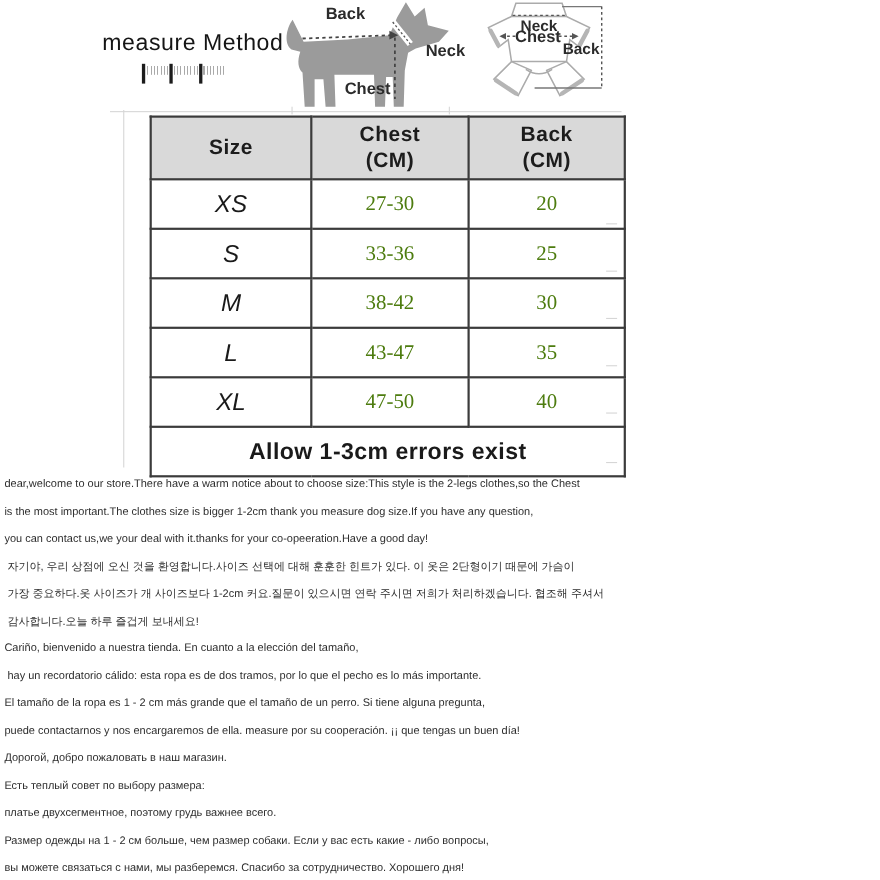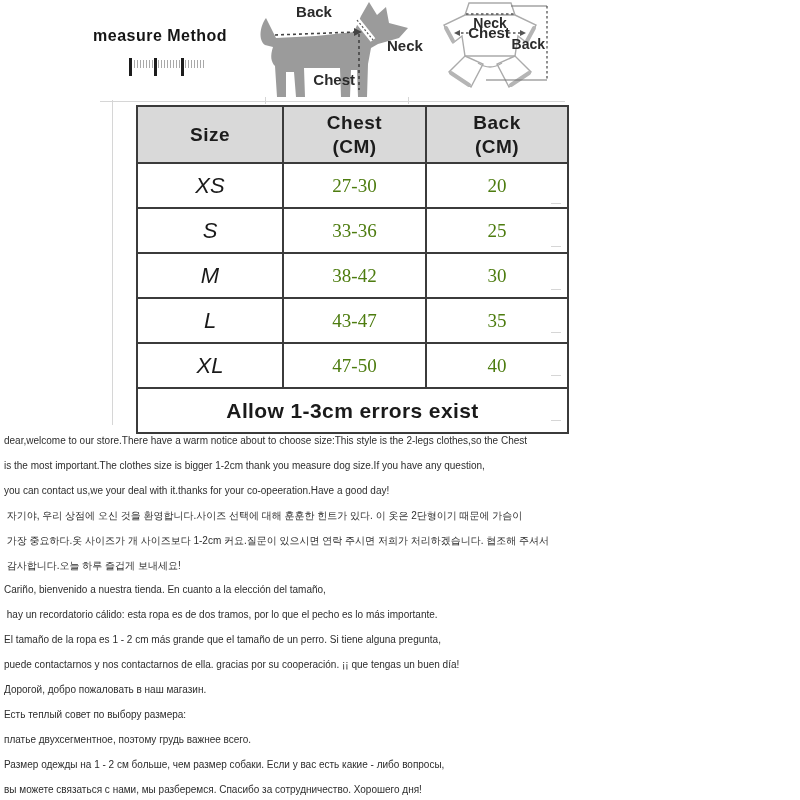--- a/index.html
+++ b/index.html
@@ -1,20 +1,20 @@
 <!DOCTYPE html>
 <html><head>
 <meta charset="utf-8">
 <style>
   html,body{margin:0;padding:0;background:#fff;}
   .page{position:relative;width:800px;height:800px;background:#fff;overflow:hidden;
         font-family:"Liberation Sans",sans-serif;color:#222;}
 
   
-  .measure-title{position:absolute;left:93px;top:27px;font-size:16px;font-weight:bold;
+  .measure-title{position:absolute;left:93px;top:27px;font-size:21px;font-weight:normal;
                  letter-spacing:.5px;color:#151515;}
   .ruler{position:absolute;left:127px;top:57px;width:80px;height:24px;}
   .ruler .ticks{position:absolute;left:4px;top:3px;width:74px;height:8px;
       background:repeating-linear-gradient(90deg,#a9a9a9 0 1px,transparent 1px 3px);}
   .ruler i{position:absolute;top:1px;width:3px;height:18px;background:#1c1c1c;}
 
   .diagram{position:absolute;}
   .diag-label{font-family:"Liberation Sans",sans-serif;font-weight:bold;fill:#2b2b2b;}
 
   
@@ -156,21 +156,21 @@
   <div class="notes">
     <p class="note">dear,welcome to our store.There have a warm notice about to choose size:This style is the 2-legs clothes,so the Chest</p>
     <p class="note">is the most important.The clothes size is bigger 1-2cm thank you measure dog size.If you have any question,</p>
     <p class="note">you can contact us,we your deal with it.thanks for your co-opeeration.Have a good day!</p>
     <p class="note"> 자기야, 우리 상점에 오신 것을 환영합니다.사이즈 선택에 대해 훈훈한 힌트가 있다. 이 옷은 2단형이기 때문에 가슴이</p>
     <p class="note"> 가장 중요하다.옷 사이즈가 개 사이즈보다 1-2cm 커요.질문이 있으시면 연락 주시면 저희가 처리하겠습니다. 협조해 주셔서</p>
     <p class="note"> 감사합니다.오늘 하루 즐겁게 보내세요!</p>
     <p class="note">Cariño, bienvenido a nuestra tienda. En cuanto a la elección del tamaño,</p>
     <p class="note"> hay un recordatorio cálido: esta ropa es de dos tramos, por lo que el pecho es lo más importante.</p>
     <p class="note">El tamaño de la ropa es 1 - 2 cm más grande que el tamaño de un perro. Si tiene alguna pregunta,</p>
-    <p class="note">puede contactarnos y nos contactarnos de ella. gracias por su cooperación. ¡¡ que tengas un buen día!</p>
+    <p class="note">puede contactarnos y nos encargaremos de ella. measure por su cooperación. ¡¡ que tengas un buen día!</p>
     <p class="note">Дорогой, добро пожаловать в наш магазин.</p>
     <p class="note">Есть теплый совет по выбору размера:</p>
     <p class="note">платье двухсегментное, поэтому грудь важнее всего.</p>
     <p class="note">Размер одежды на 1 - 2 см больше, чем размер собаки. Если у вас есть какие - либо вопросы,</p>
     <p class="note">вы можете связаться с нами, мы разберемся. Спасибо за сотрудничество. Хорошего дня!</p>
   </div>
 
 </div>
 
 </body></html>

